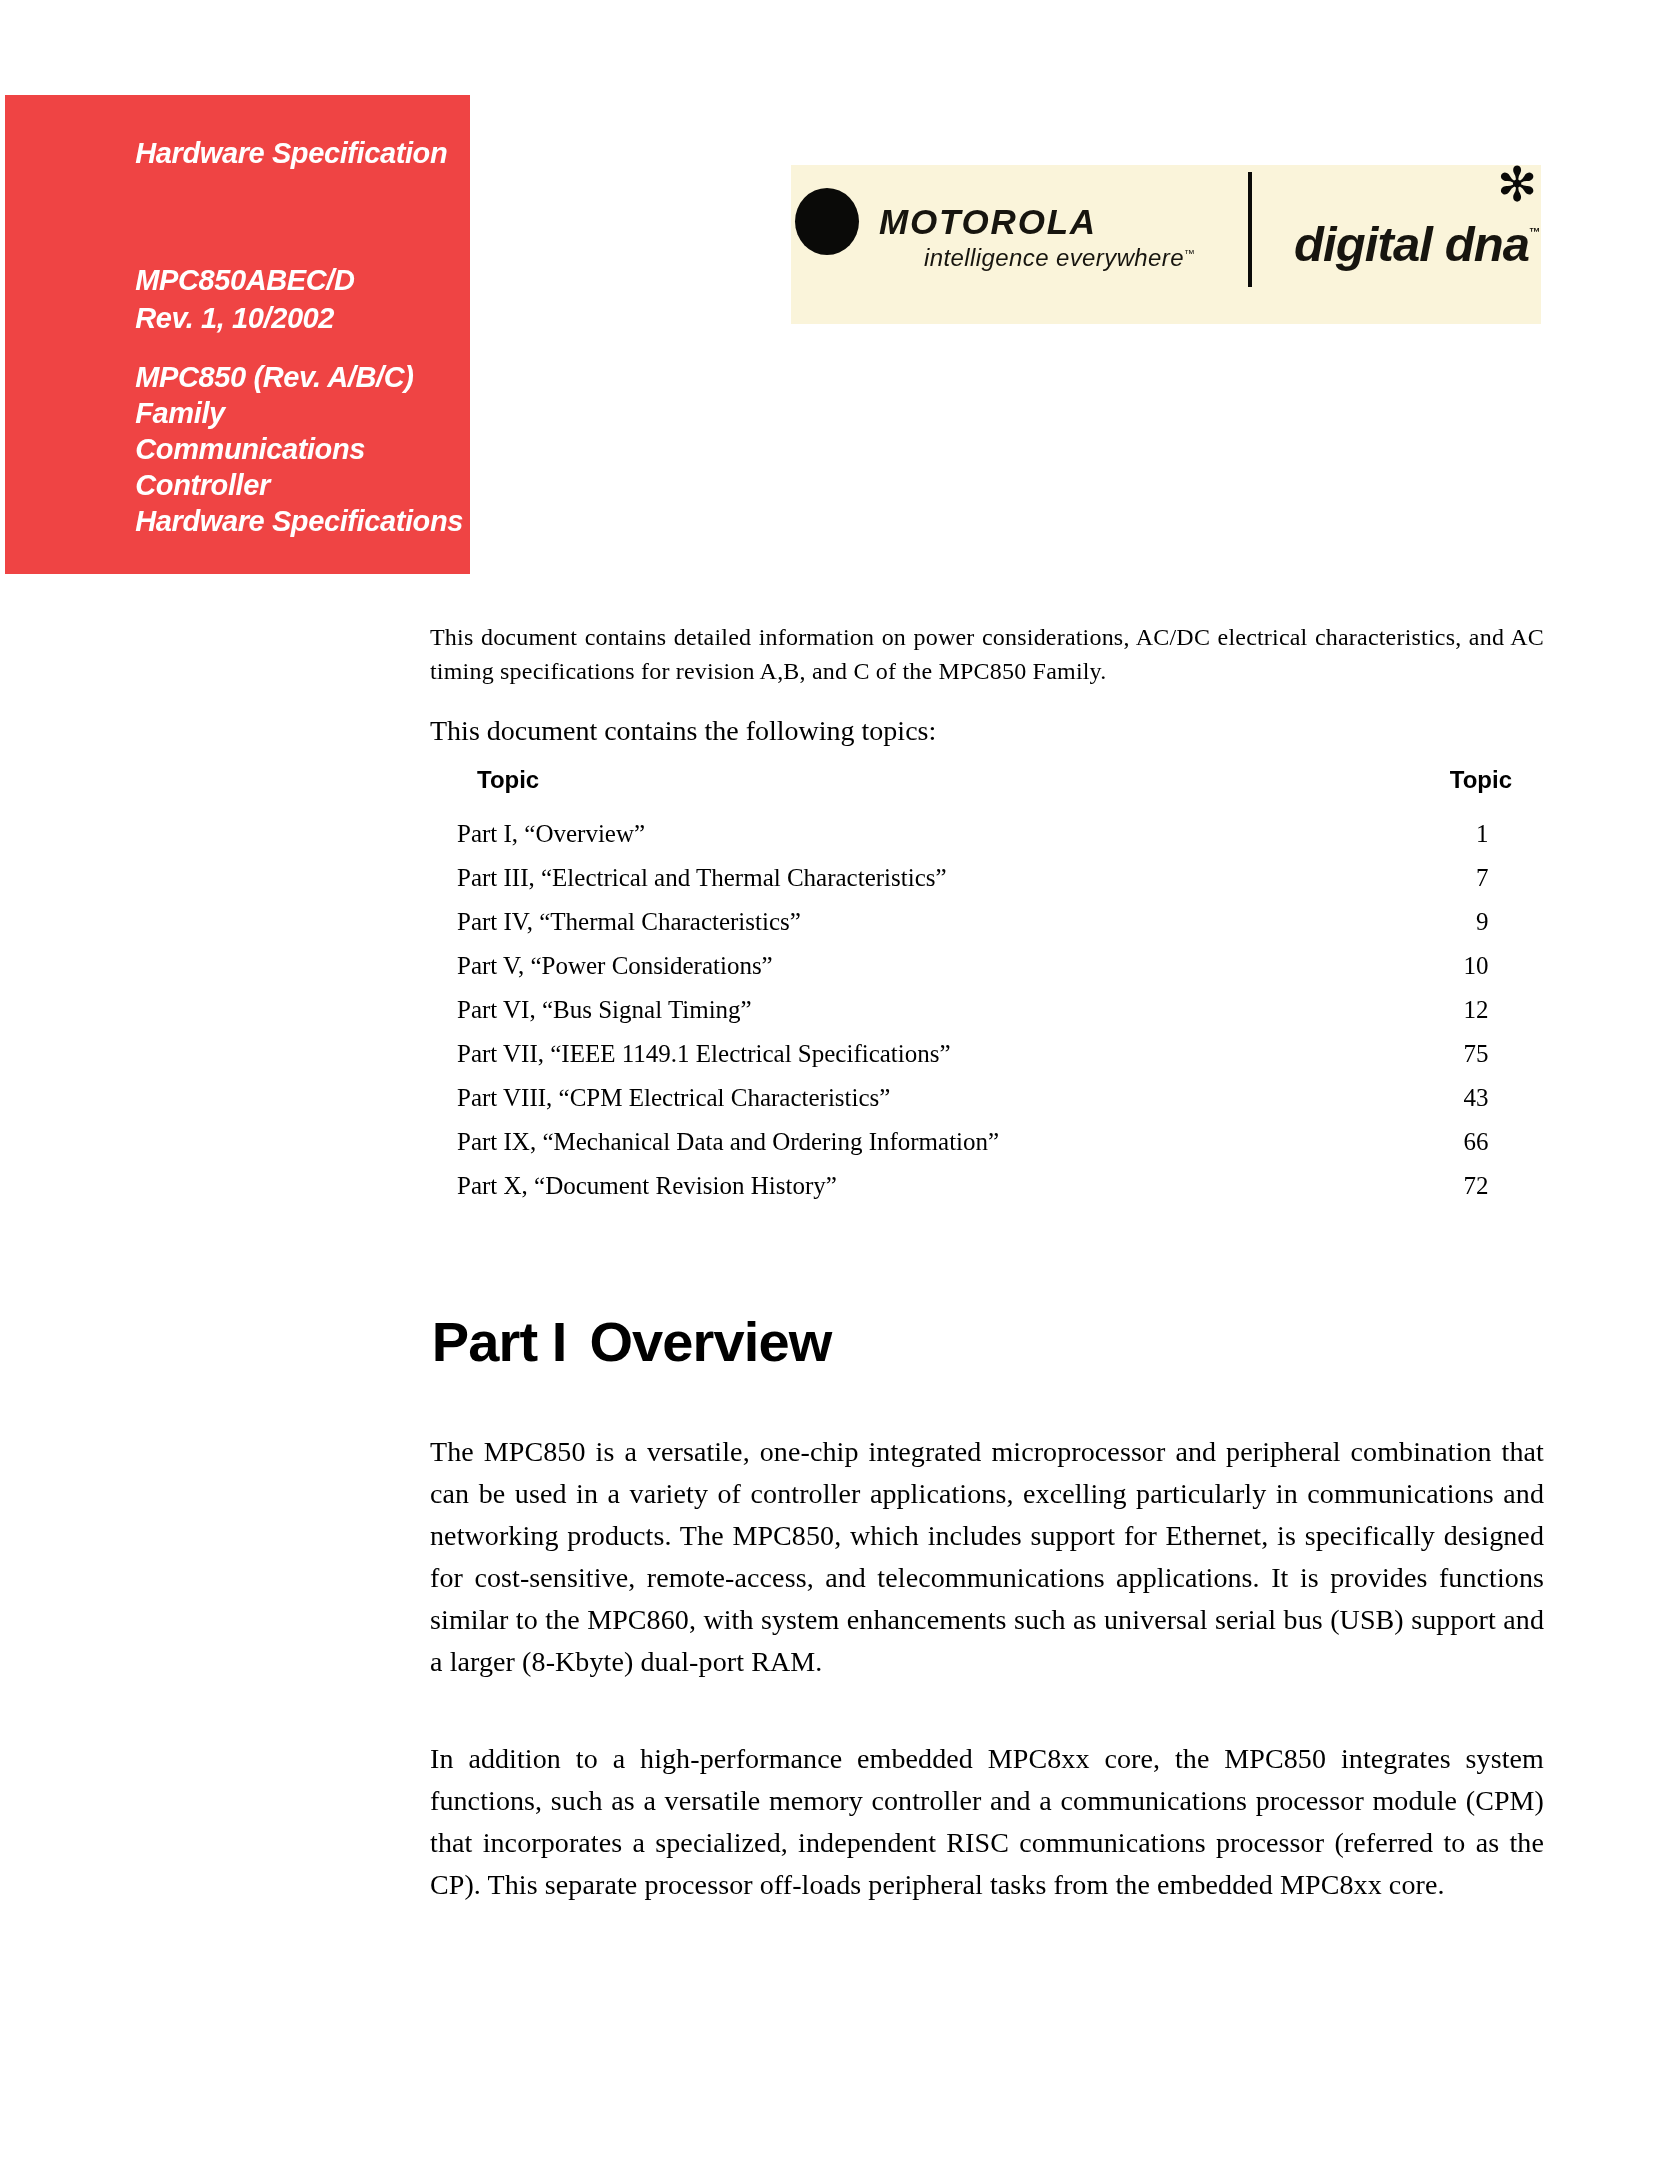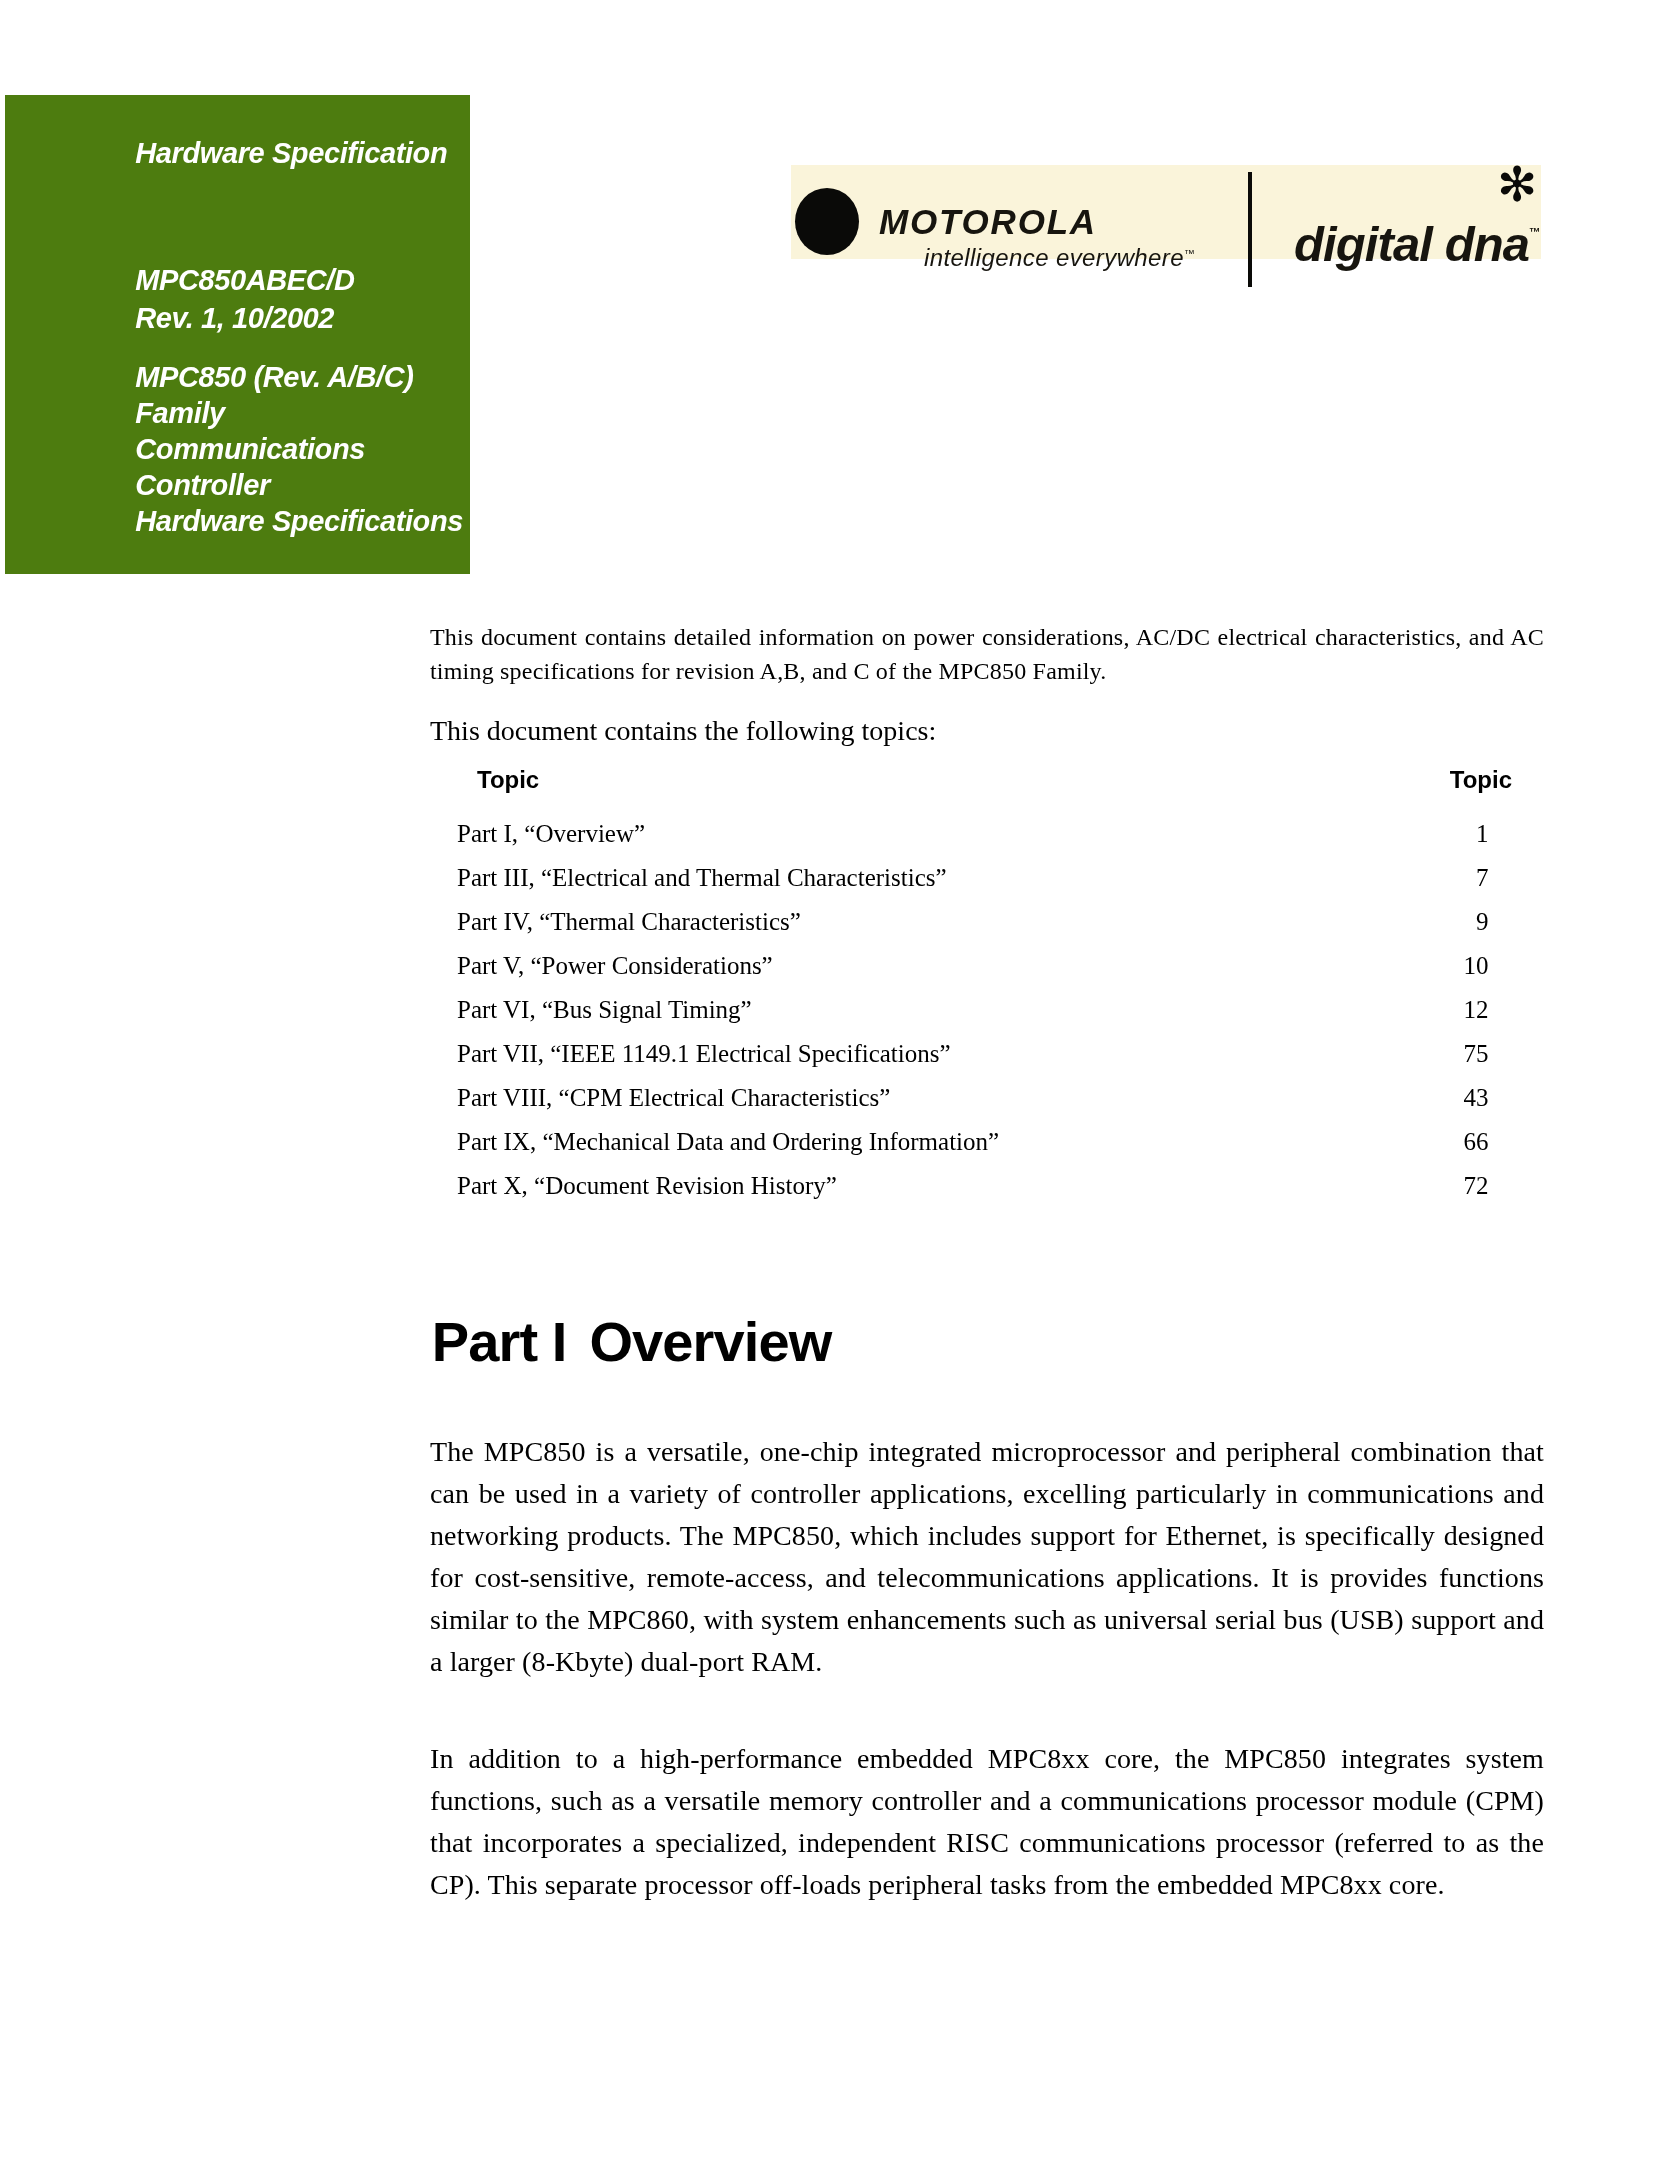--- a/index.html
+++ b/index.html
@@ -5,30 +5,30 @@
   * { margin:0; padding:0; box-sizing:border-box; }
   html,body { background:#ffffff; }
   .page {
     position:relative; width:1680px; height:2174px; background:#ffffff;
     font-family:"Liberation Serif", serif; color:#000; overflow:hidden;
   }
 
   
   .black-box {
     position:absolute; left:5.3px; top:95px; width:465px; height:479px;
-    background:#4d7c0f; color:#fff;
+    background:#ef4444; color:#fff;
     font-family:"Liberation Sans", sans-serif; font-style:italic; font-weight:bold;
   }
   .black-box .kicker { position:absolute; left:130px; top:42px; font-size:29px; letter-spacing:-0.4px; }
   .black-box .docid-block { position:absolute; left:130px; top:143px; font-size:29px; line-height:38px; letter-spacing:-0.4px;margin-top:23px; }
   .black-box .title-block { position:absolute; left:130px; top:258px; font-size:29px; line-height:36px; letter-spacing:-0.4px;margin-top:6px; }
 
   
   .brand-panel {
-    position:absolute; left:791px; top:165px; width:750px; height:94px;
+    position:absolute; left:791px; top:165px; width:750px; height:159px;
     background:#FAF4DA; font-family:"Liberation Sans", sans-serif;
   }
   .m-circle {
     position:absolute; left:4.4px; top:23px; width:64px; height:67px;
     background:#0a0a08; border-radius:50%;
   }
   .wordmark {
     position:absolute; left:88px; top:37px; font-size:35px; font-weight:bold;
     font-style:italic; letter-spacing:1.8px; color:#17150f;
   }

